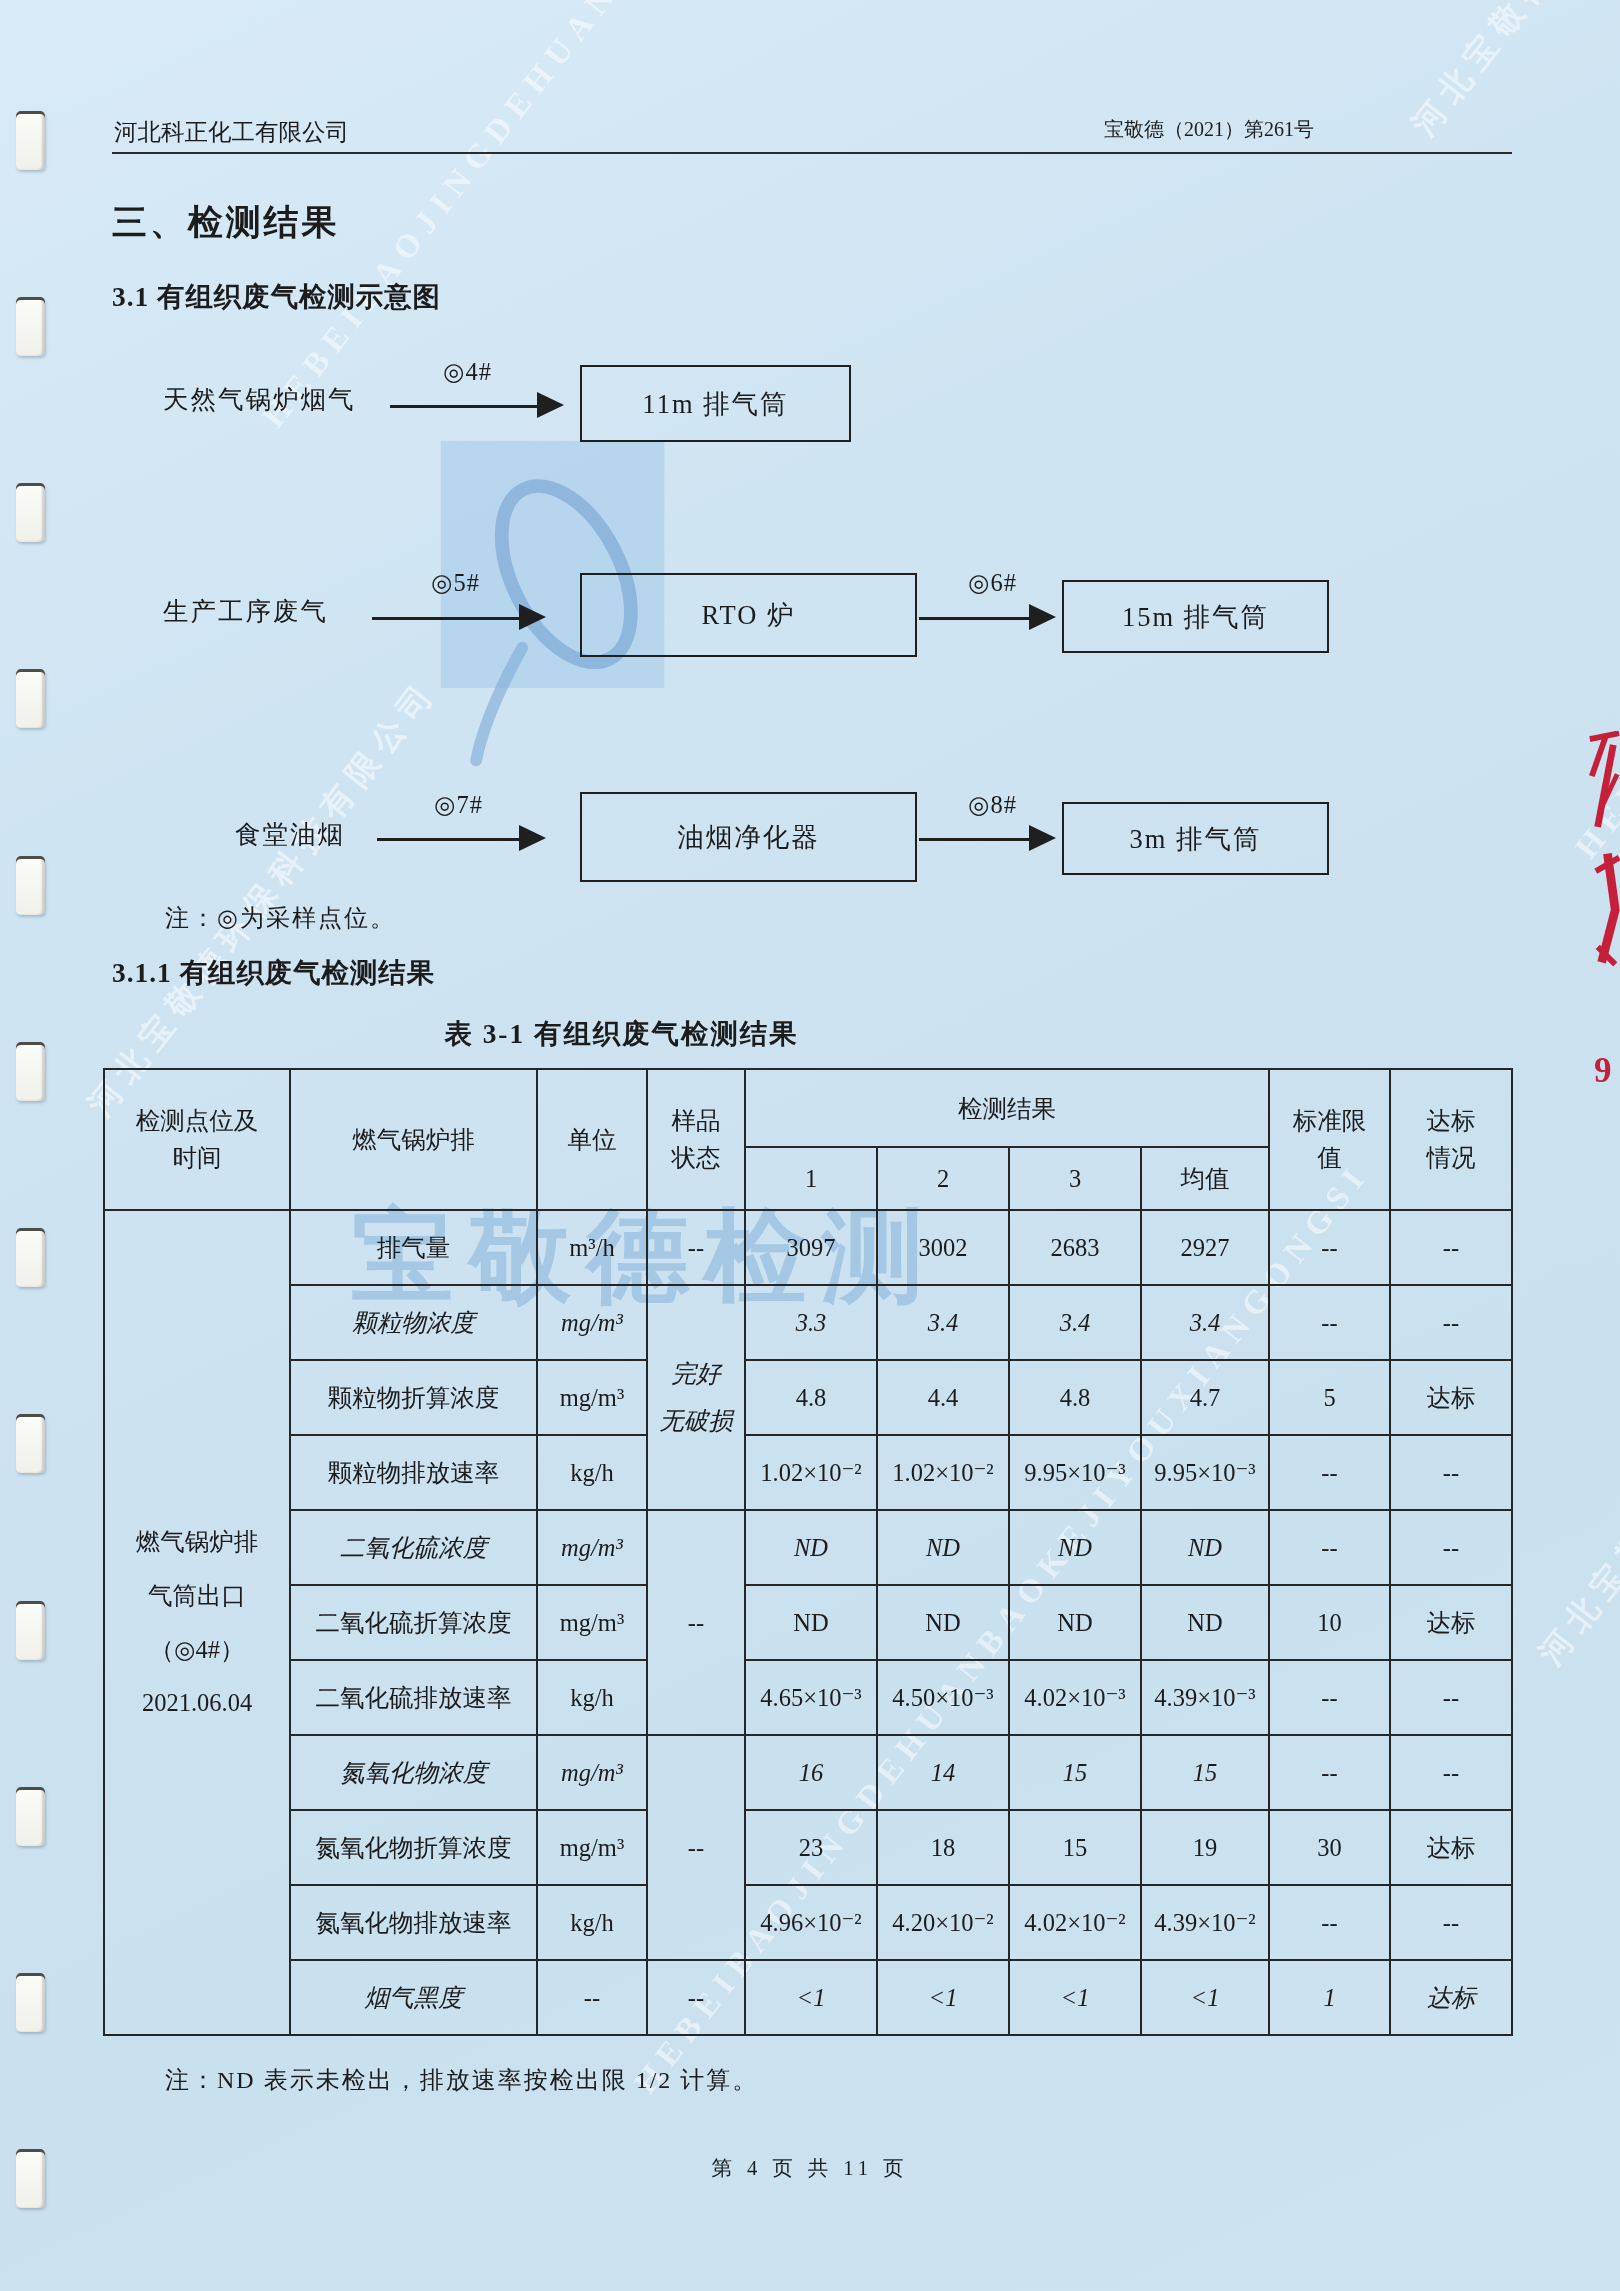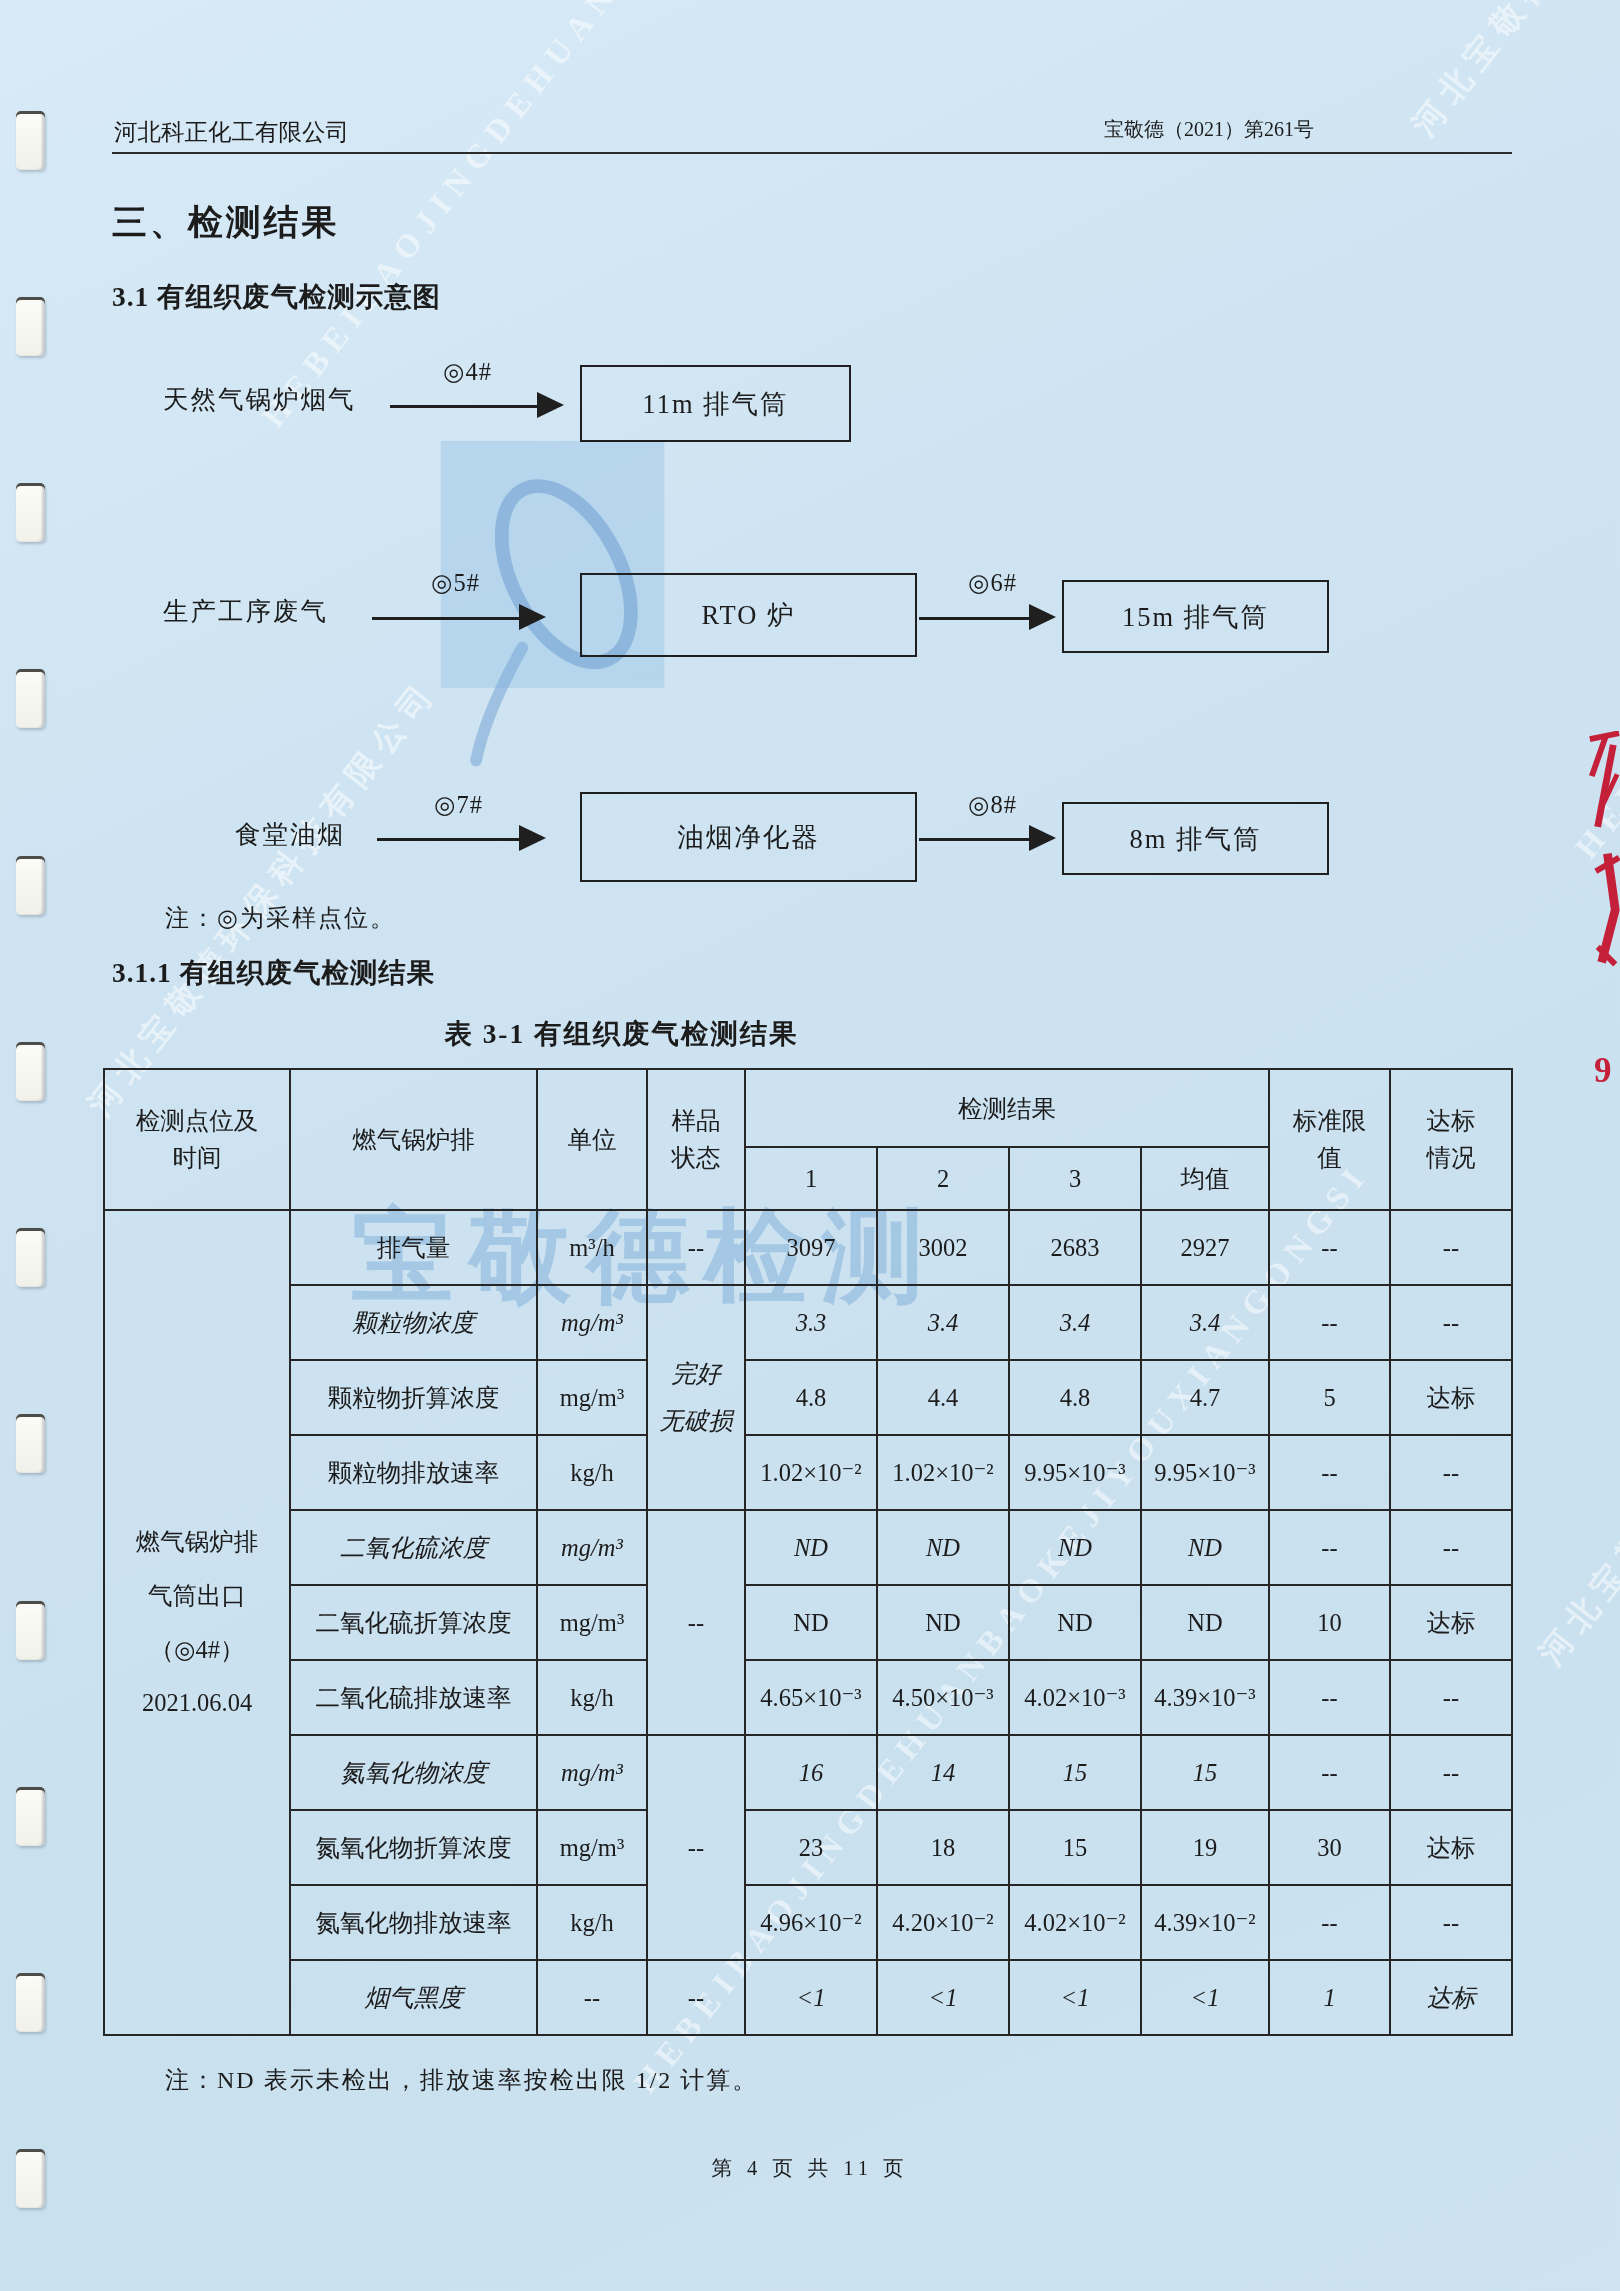--- a/index.html
+++ b/index.html
@@ -128,21 +128,21 @@
 
   <div class="flow-label" style="left:235px;top:817px">食堂油烟</div>
   <div class="point-label" style="left:434px;top:790px">◎7#</div>
   <div class="arrow" style="left:377px;top:838px;width:142px"></div>
   <div class="flow-box" style="left:580px;top:792px;width:333px;height:86px">
     <span>油烟净化器</span>
   </div>
   <div class="point-label" style="left:968px;top:790px">◎8#</div>
   <div class="arrow" style="left:919px;top:838px;width:110px"></div>
   <div class="flow-box" style="left:1062px;top:802px;width:263px;height:69px">
-    <span>8m 排气筒</span>
+    <span>3m 排气筒</span>
   </div>
 
   <div class="note" style="left:165px;top:902px">注：◎为采样点位。</div>
   <div class="t3">3.1.1 有组织废气检测结果</div>
   <div class="caption">表 3-1 有组织废气检测结果</div>
 
   <table class="dtable">
     <colgroup>
       <col style="width:186px">
         <col style="width:247px">

